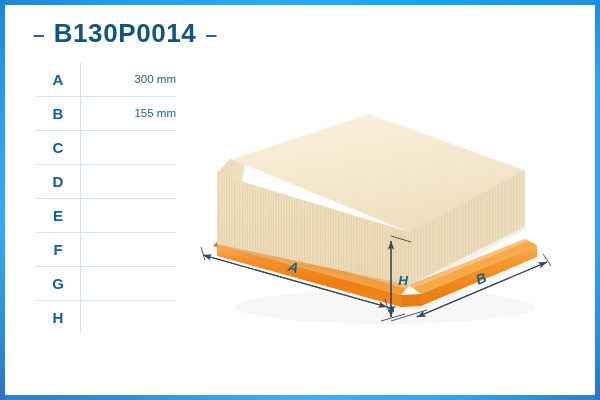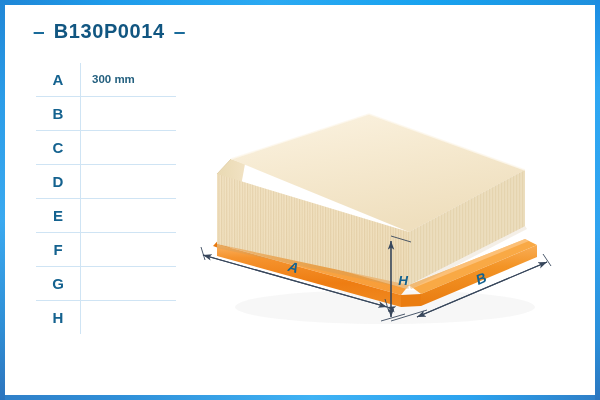--- a/index.html
+++ b/index.html
@@ -53,21 +53,21 @@
   }
   .title-dash {
     color: #1a6b9a;
     font-size: 21px;
     font-weight: 700;
     line-height: 1;
     letter-spacing: 0;
   }
   .title-code {
     color: #115681;
-    font-size: 20px;
+    font-size: 26px;
     font-weight: 700;
     letter-spacing: 0.6px;
     line-height: 1;
     white-space: nowrap;
   }
 
   
   .spec-table {
     position: absolute;
     left: 36px;
@@ -86,26 +86,26 @@
   .spec-key {
     width: 44px;
     text-align: center;
     color: #14628f;
     font-size: 15px;
     font-weight: 700;
     line-height: 1;
   }
   .spec-val {
     flex: 1;
-    text-align: left;
+    text-align: right;
     color: #24607f;
     font-size: 11.5px;
-    font-weight: 700;
-    line-height: 1;
-    padding-left: 12px;
+    font-weight: 400;
+    line-height: 1;
+    padding-left: 4px;
   }
   .spec-vline {
     position: absolute;
     left: 44px;
     top: 0;
     bottom: 0;
     width: 1px;
     background: #cfe4f4;
   }
 
@@ -139,20 +139,21 @@
 
   <div class="spec-table">
     <div class="spec-vline"></div>
 
     <div class="spec-row">
       <div class="spec-key">A</div>
       <div class="spec-val">300 mm</div>
     </div>
     <div class="spec-row">
       <div class="spec-key">B</div>
+      <div class="spec-val">155 mm</div>
     </div>
     <div class="spec-row">
       <div class="spec-key">C</div>
       <div class="spec-val"></div>
     </div>
     <div class="spec-row">
       <div class="spec-key">D</div>
       <div class="spec-val"></div>
     </div>
     <div class="spec-row">

